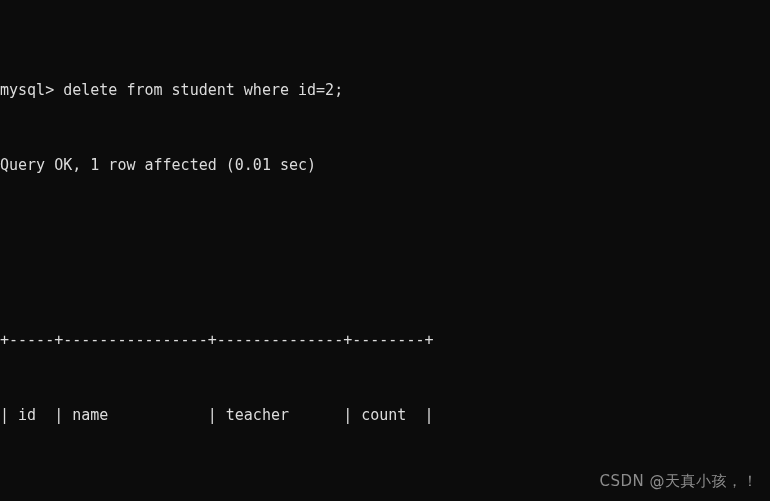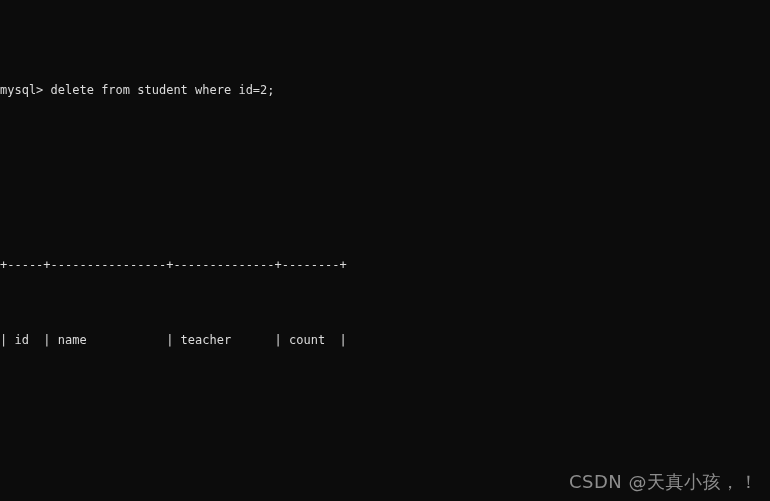--- a/index.html
+++ b/index.html
@@ -22,44 +22,45 @@
   .screen {
     position: absolute;
     top: 3px;
     left: 0px;
     white-space: pre;
   }
   .line {
     height: 25px;
     white-space: pre;
     font-family: "DejaVu Sans Mono", "Liberation Mono", monospace;
-    font-size: 12px;
+    font-size: 15px;
     color: #dcdcdc;
   }
   .line.blank {
     height: 25px;
   }
   #watermark {
     position: absolute;
     right: 12px;
     bottom: 7px;
     color: #8d8d8d;
     font-family: "DejaVu Sans", "Liberation Sans", sans-serif;
-    font-size: 18px;
+    font-size: 15px;
     letter-spacing: 0.5px;
     white-space: pre;
   }
 </style>
 </head>
 <body>
 
 <div id="terminal">
   <div class="screen">
 
     <div class="line">mysql&gt; delete from student where id=2;</div>
+    <div class="line">Query OK, 1 row affected (0.01 sec)</div>
     <div class="line blank"></div>
 
     <div class="line">+-----+----------------+--------------+--------+</div>
     <div class="line">| id  | name           | teacher      | count  |</div>
     
 
     
 
     
 

